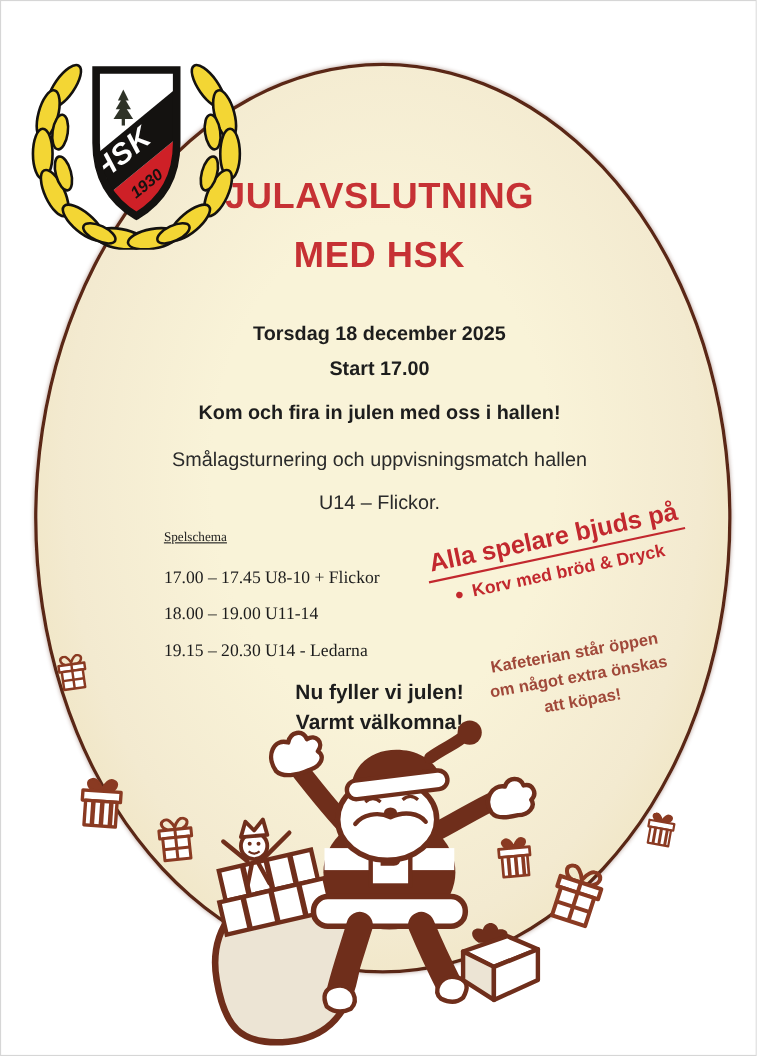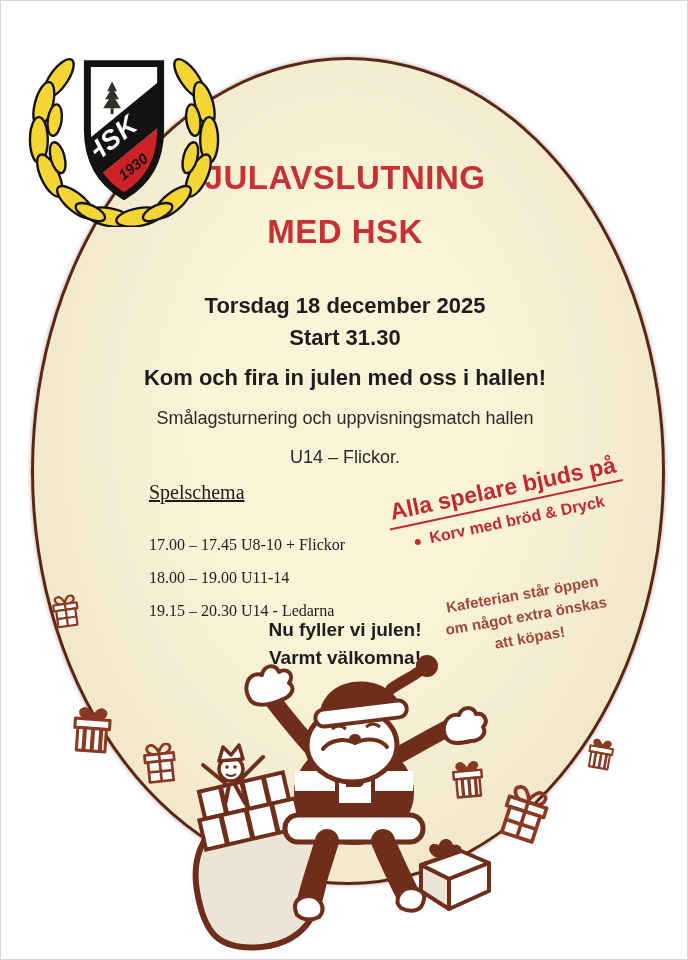--- a/index.html
+++ b/index.html
@@ -13,24 +13,24 @@
     position:absolute;left:30px;top:56px;width:628px;height:822px;
     border-radius:50%;
     background:radial-gradient(ellipse at 50% 45%, #f9f3d8 35%, #f3ead0 65%, #ebddae 100%);
     border:3px solid #5a2716;
     box-shadow:0 0 4px rgba(90,39,22,.45);
     z-index:1;
   }
   .layer{position:absolute;left:0;top:0;width:688px;height:960px;z-index:3;}
   .cline{position:absolute;left:0;right:0;text-align:center;white-space:nowrap;}
   .title{font-weight:bold;font-size:33px;letter-spacing:.5px;color:#c63134;}
-  .b20{font-weight:bold;font-size:22px;color:#1d1d1d;}
+  .b20{font-weight:bold;font-size:18px;color:#1d1d1d;}
   .r18{font-size:18px;color:#2a2a2a;}
   .sched{position:absolute;left:148px;top:480px;font-family:"Liberation Serif",serif;color:#1d1d1d;}
-  .sched-head{font-size:20px;text-decoration:underline;margin-bottom:32px;}
+  .sched-head{font-size:12px;text-decoration:underline;margin-bottom:21px;}
   .sched-row{font-size:16px;margin-bottom:15px;white-space:nowrap;}
   .sched-row .time{font-weight:normal;}
   .offer{
     position:absolute;left:386px;top:474px;width:236px;
     transform:rotate(-12deg);transform-origin:center;
     text-align:center;z-index:4;
   }
   .offer-head{
     display:inline-block;font-weight:bold;font-size:23px;
     border-bottom:2px solid currentColor;padding:0 4px 2px;
@@ -119,21 +119,21 @@
       </g>
     </g>
     <path d="M63,38 L137,38 L137,105 Q137,150 100,172 Q63,150 63,105 Z" fill="none" stroke="#141210" stroke-width="7"></path>
   </svg>
 
   <div class="layer">
     <div class="cline title" style="top:158px">JULAVSLUTNING</div>
     <div class="cline title" style="top:212px">MED HSK</div>
 
     <div class="cline b20" style="top:292px">Torsdag 18 december 2025</div>
-    <div class="cline b20" style="top:324px">Start 31.30</div>
+    <div class="cline b20" style="top:324px">Start 17.00</div>
 
     <div class="cline b20" style="top:364px">Kom och fira in julen med oss i hallen!</div>
 
     <div class="cline r18" style="top:407px">Smålagsturnering och uppvisningsmatch hallen</div>
     <div class="cline r18" style="top:446px">U14 – Flickor.</div>
 
     <div class="sched">
       <div class="sched-head">Spelschema</div>
       <div class="sched-row">
         <span class="time">17.00 – 17.45</span>

